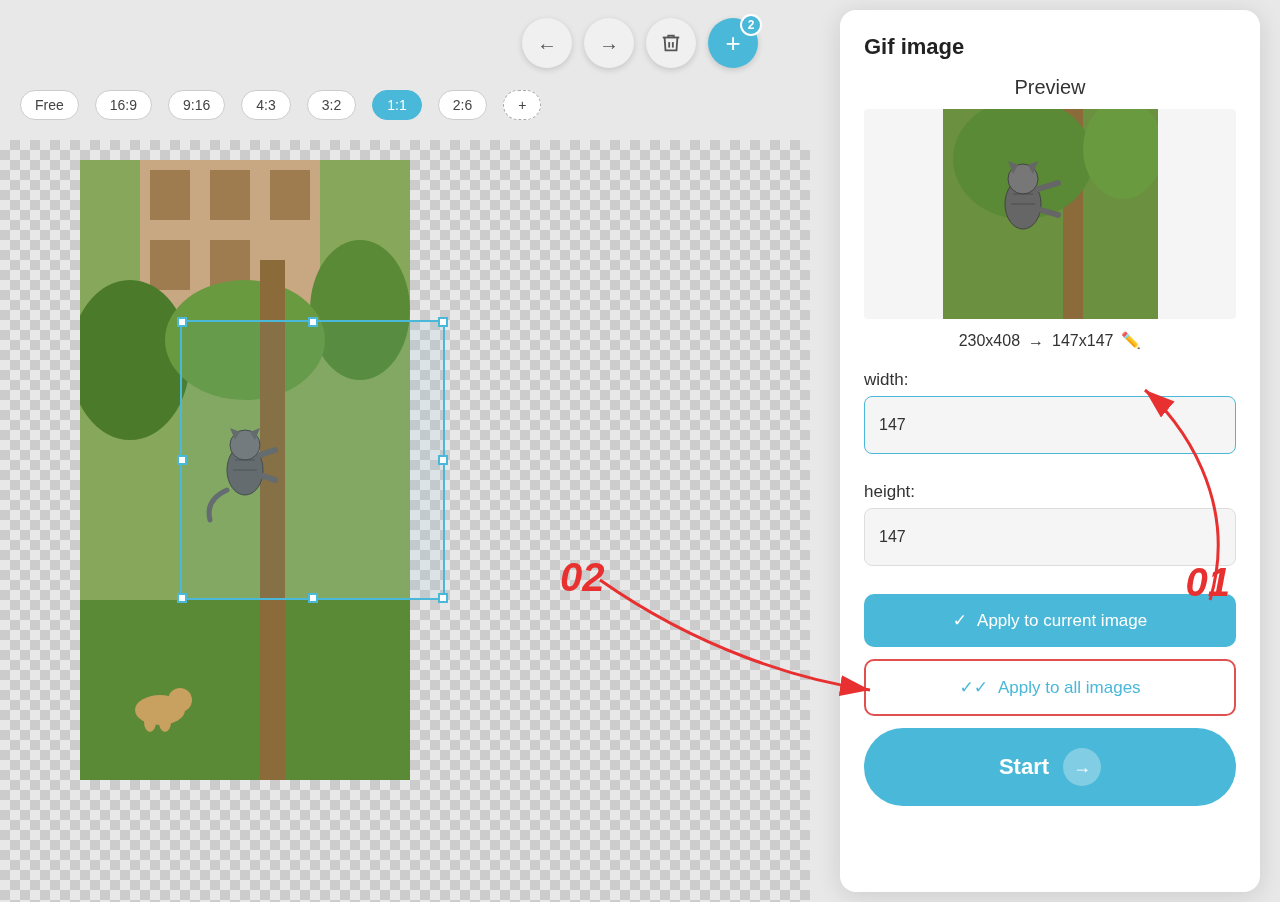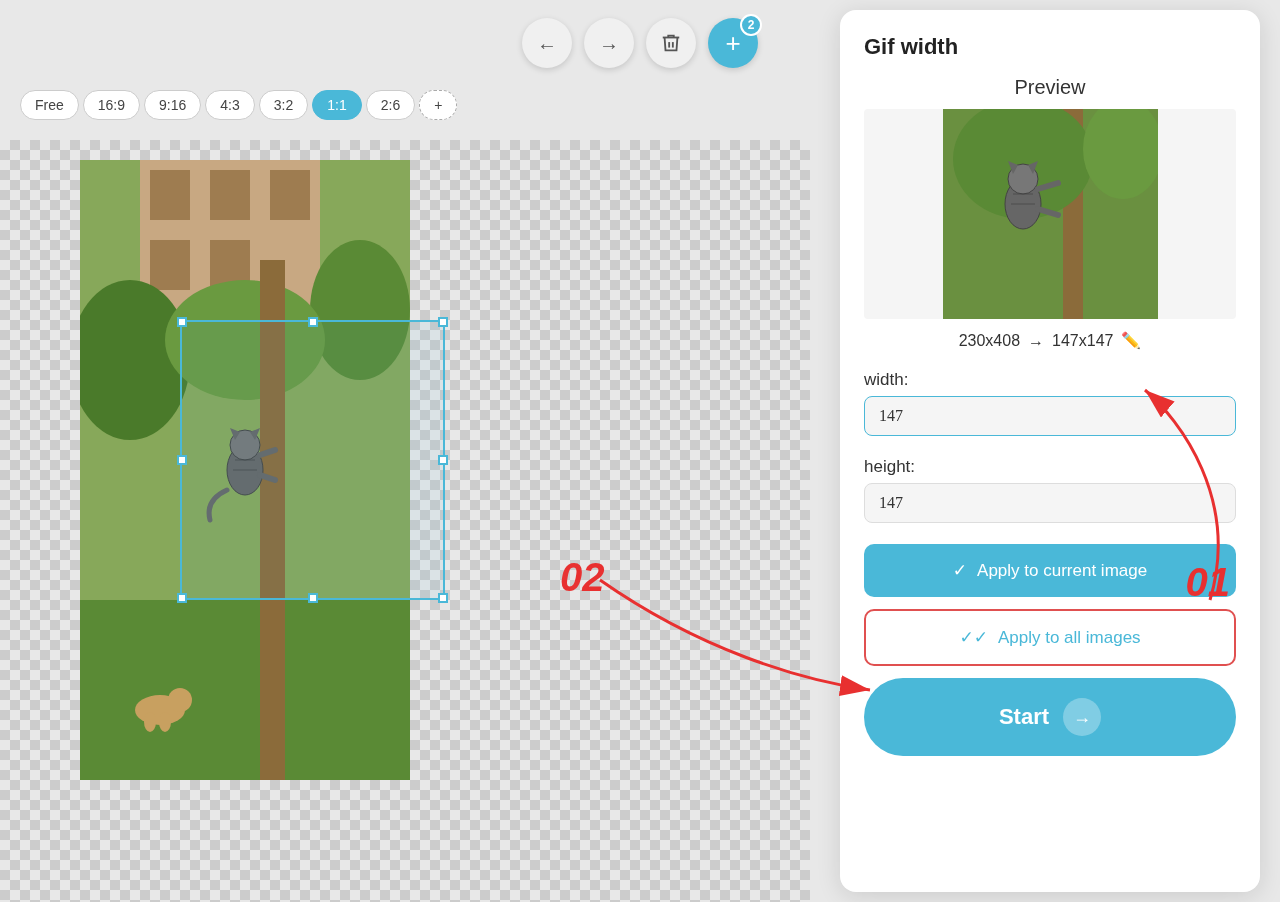--- a/index.html
+++ b/index.html
@@ -63,21 +63,21 @@
       border: 2px solid white;
     }
 
     
     .ratio-bar {
       position: absolute;
       top: 90px;
       left: 20px;
       display: flex;
       align-items: center;
-      gap: 4px;
+      gap: 16px;
       z-index: 10;
     }
 
     .ratio-btn {
       padding: 6px 14px;
       border-radius: 20px;
       border: 1px solid #ccc;
       background: white;
       cursor: pointer;
       font-size: 14px;
@@ -211,29 +211,28 @@
     }
 
     .field-label {
       font-size: 17px;
       color: #333;
       margin-bottom: 6px;
     }
 
     .field-input {
       width: 100%;
-      padding: 10px 14px;
+      padding: 19px 14px;
       border: 1.5px solid #4ab8d8;
       border-radius: 8px;
       font-size: 16px;
       color: #333;
       background: #f5f5f5;
-      margin-bottom: 21px;
+      margin-bottom: 28px;
       outline: none;
-      font-family: Liberation Serif, serif;
     }
 
     .field-input.no-border {
       border: 1.5px solid #ddd;
     }
 
     .apply-btn {
       width: 100%;
       padding: 16px;
       border: none;
@@ -394,21 +393,21 @@
       <div class="crop-handle br"></div>
       <div class="crop-handle tc"></div>
       <div class="crop-handle bc"></div>
       <div class="crop-handle ml"></div>
       <div class="crop-handle mr"></div>
     </div>
   </div>
 </div>
 
 <div class="right-panel">
-  <div class="panel-title">Gif width</div>
+  <div class="panel-title">Gif image</div>
 
   <div class="preview-label">Preview</div>
 
   <div class="preview-image-container">
     <svg class="preview-svg" viewBox="0 0 215 210" xmlns="http://www.w3.org/2000/svg">
 
       <rect width="215" height="210" fill="#6a9040"></rect>
 
       <rect x="120" y="0" width="20" height="210" fill="#8b6b3a"></rect>
 

